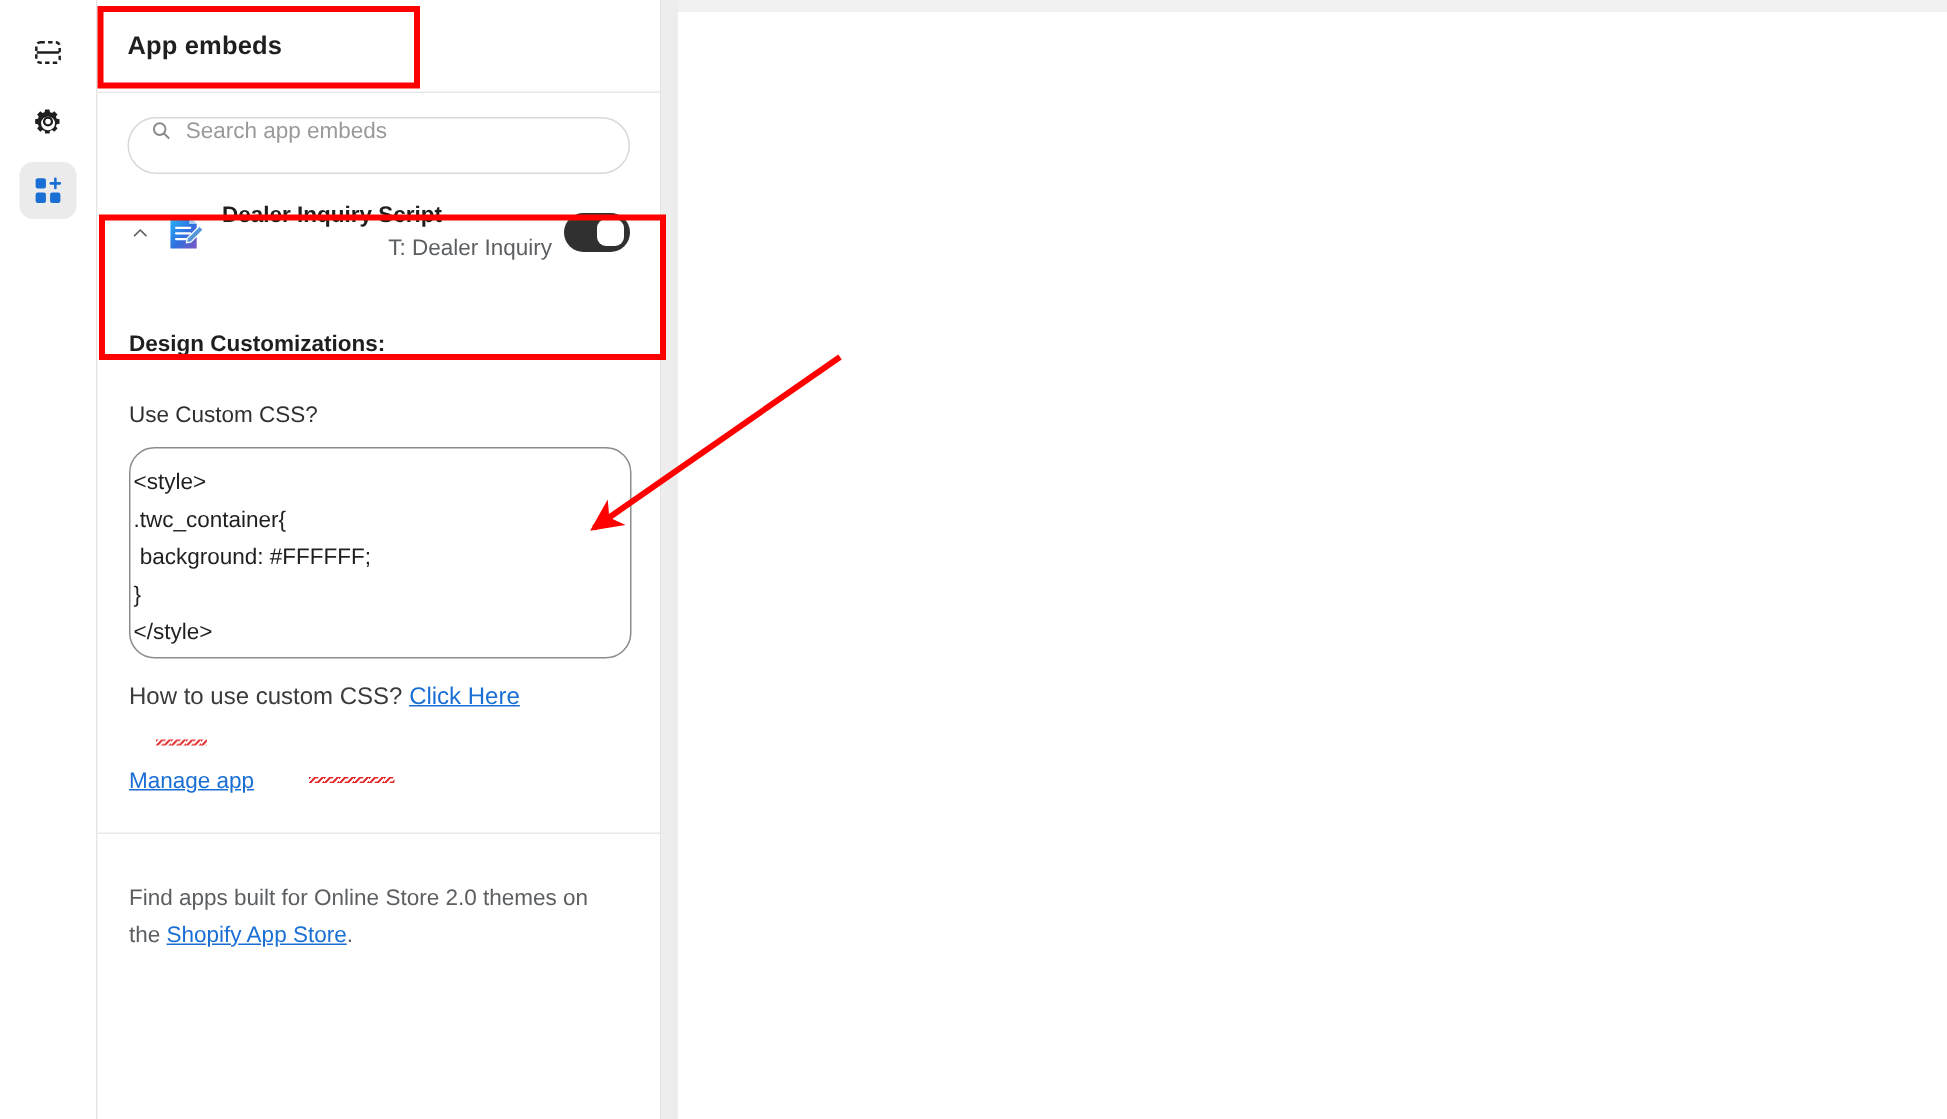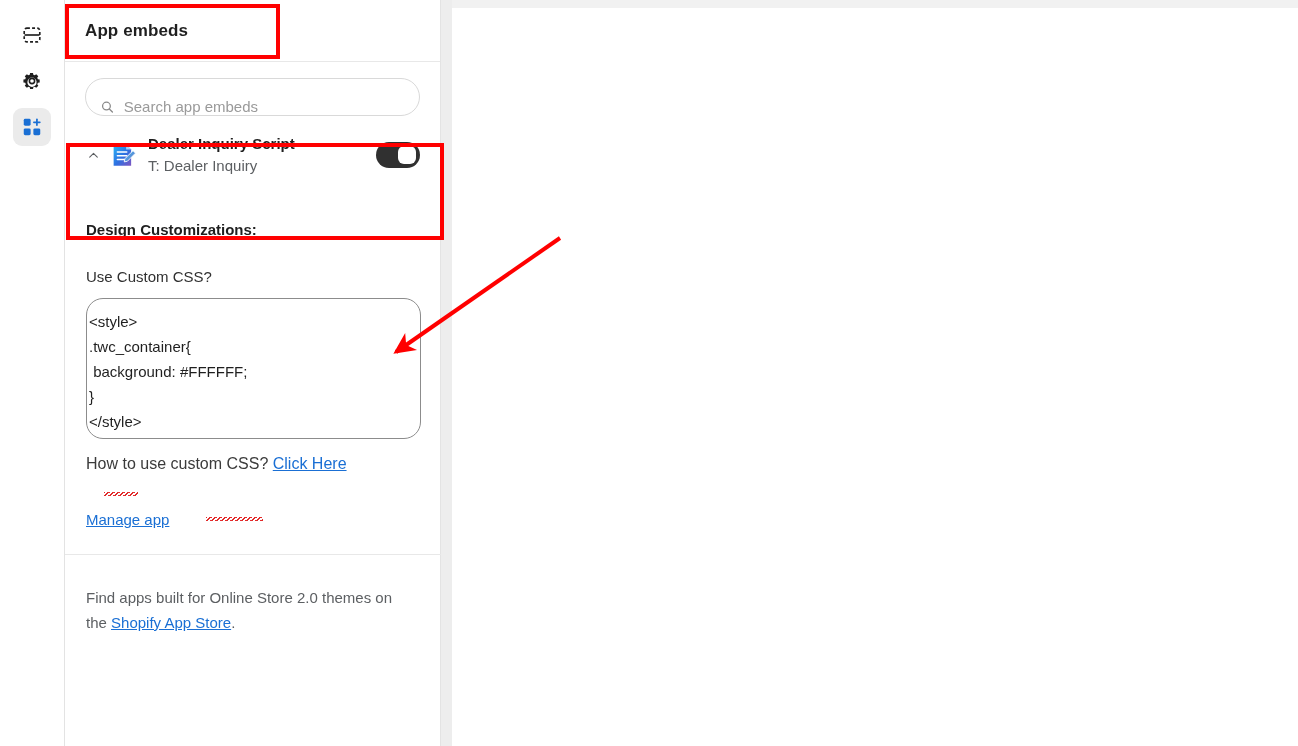--- a/index.html
+++ b/index.html
@@ -39,40 +39,40 @@
   }
   .panel-header {
     height: 62px; min-height: 62px; display: flex; align-items: center;
     padding: 0 20px; border-bottom: 1px solid #e8e8e8;
   }
   .panel-title { font-size: 17px; font-weight: bold; color: #1f1f1f; letter-spacing: .1px; }
 
   .search-wrap { padding: 16px 20px 0 20px; }
   .search-box {
     height: 38px; border: 1px solid #d9d9d9; border-radius: 19px;
-    display: flex; align-items: flex-end; gap: 9px; padding: 0 14px;
+    display: flex; align-items: flex-start; gap: 9px; padding: 0 14px;
     background: #ffffff; cursor: text;
   }
   .search-input {
     border: none; outline: none; background: transparent;
     font-family: "Liberation Sans", sans-serif; font-size: 15px;
     color: #3b3b3b; width: 100%;
   }
   .search-input::placeholder { color: #9a9a9a; }
 
   
   .embed-row {
     display: flex; align-items: center; gap: 8px;
     padding: 18px 20px 16px 21px; cursor: pointer;
   }
   .chevron { width: 14px; flex: 0 0 14px; display: flex; align-items: center; justify-content: center; }
   .app-icon { width: 30px; height: 30px; flex: 0 0 30px; }
   .embed-texts { flex: 1 1 auto; min-width: 0; padding-left: 2px; }
   .embed-title { font-size: 15px; font-weight: bold; color: #1f1f1f; line-height: 20px; }
-  .embed-sub { font-size: 15px; color: #5c5f62; line-height: 21px; margin-top: 1px; }
+  .embed-sub { font-size: 15px; color: #5c5f62; line-height: 21px; margin-top: 1px; text-align: right; }
   .toggle {
     width: 44px; height: 26px; border-radius: 13px; background: #303030;
     position: relative; flex: 0 0 44px; cursor: pointer;
   }
   .toggle .knob {
     position: absolute; right: 4px; top: 4px;
     width: 18px; height: 18px; border-radius: 6px; background: #ffffff;
   }
 
   

